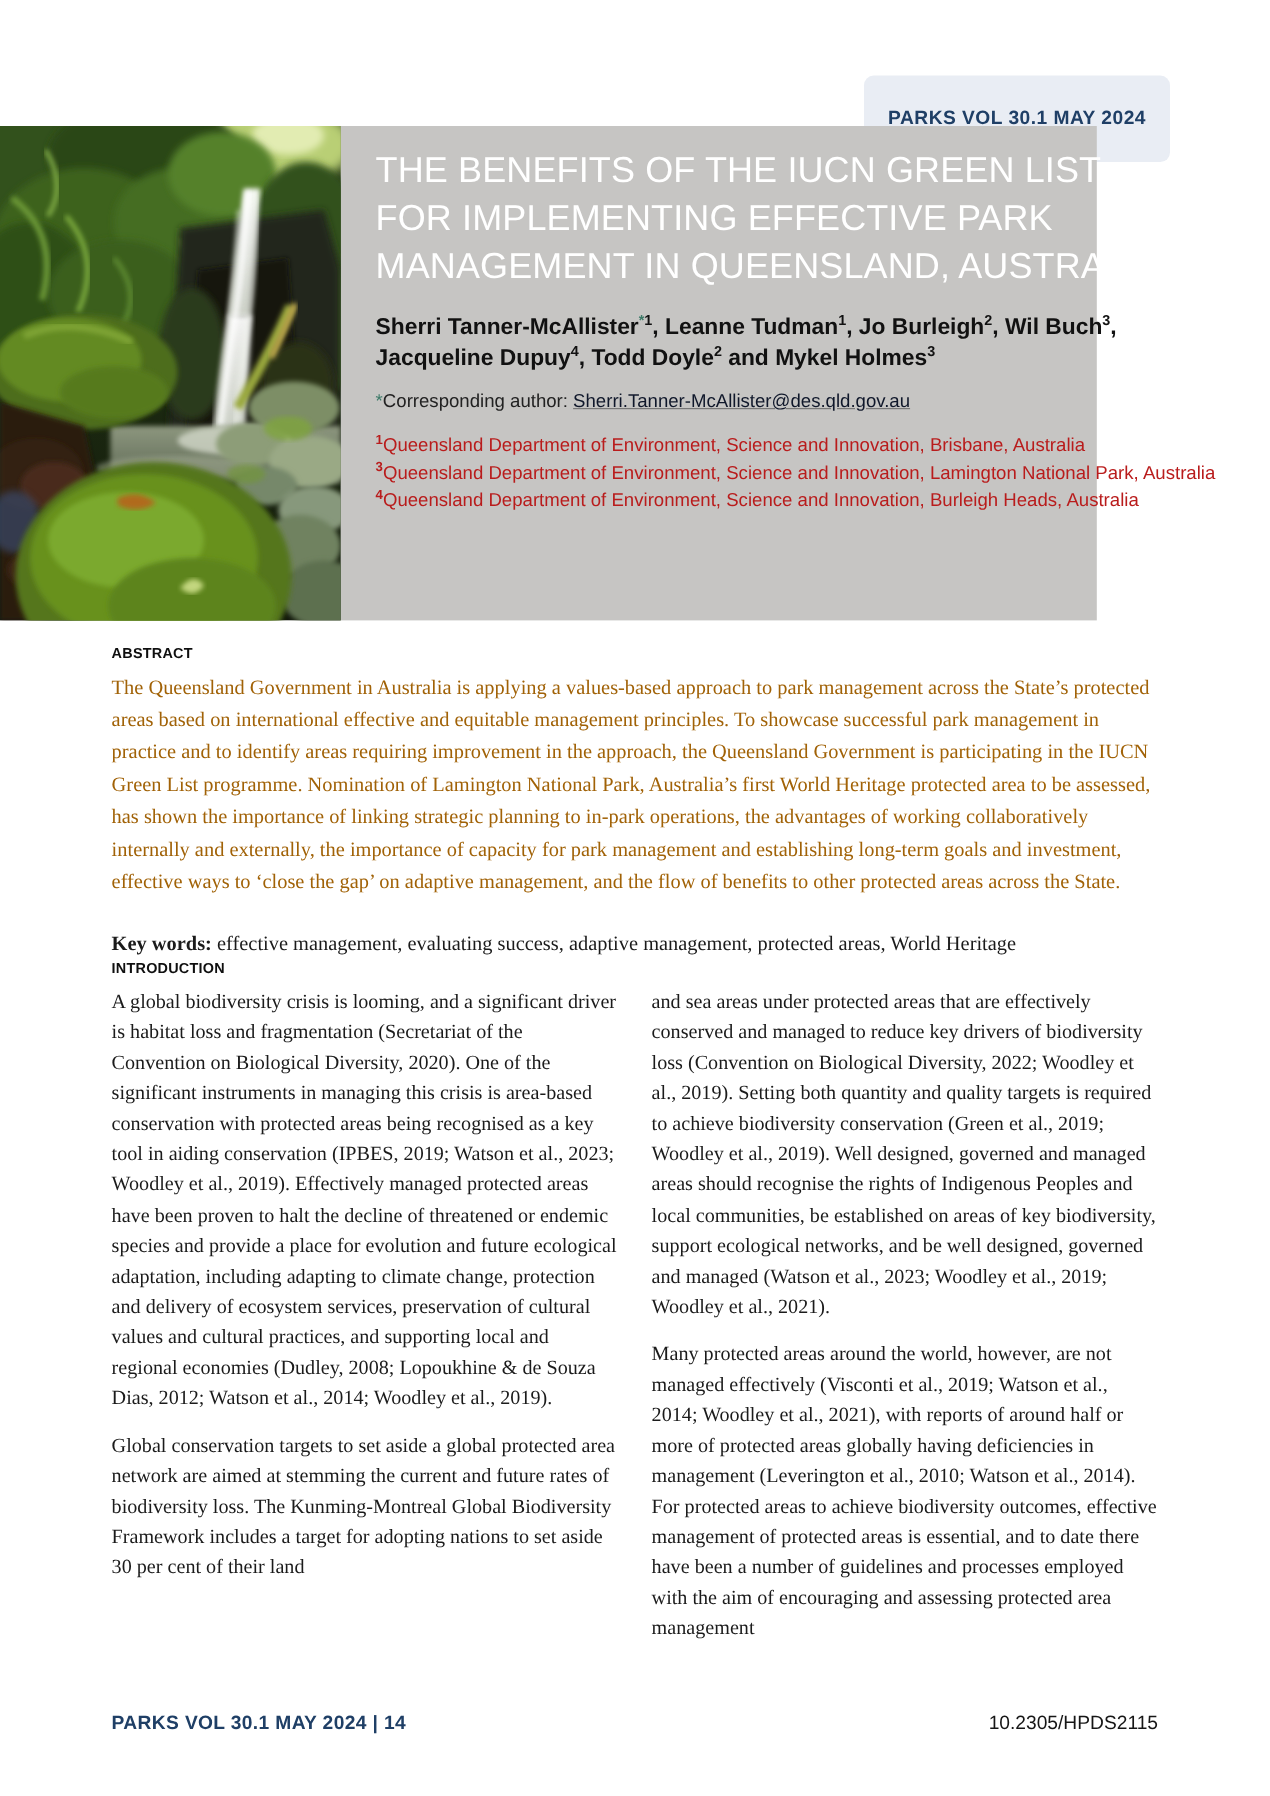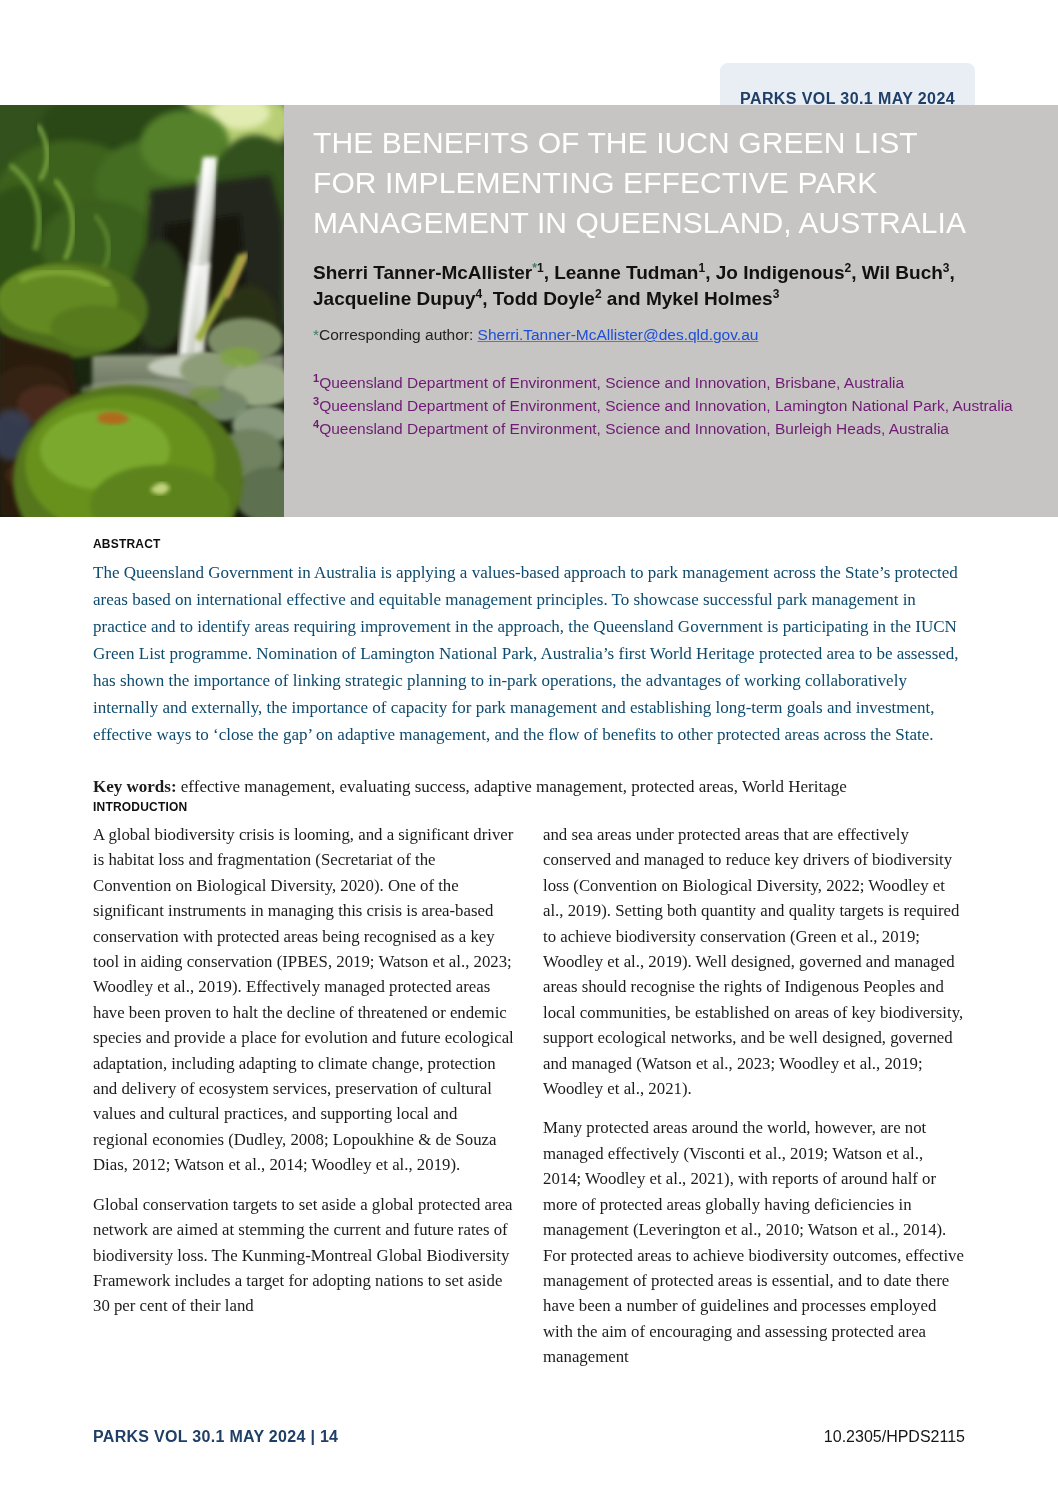--- a/index.html
+++ b/index.html
@@ -5,40 +5,40 @@
   html,body{margin:0;padding:0;background:#ffffff;}
   .page{position:relative;width:1058px;height:1497px;background:#ffffff;overflow:hidden;
         font-family:"Liberation Sans",sans-serif;color:#1b1b1b;}
 
   
   .badge{position:absolute;top:63px;right:83px;height:40px;line-height:40px;
          padding:16px 20px;background:#e9edf4;border-radius:8px;
          color:#1f3f66;font-size:16px;font-weight:700;letter-spacing:.4px;}
 
   
-  .hero{position:absolute;top:105px;left:0;width:1058px;height:412px;background:#c6c5c3;}
+  .hero{position:absolute;top:105px;left:0;width:914px;height:412px;background:#c6c5c3;}
   .hero-photo{position:absolute;left:0;top:0;width:284px;height:412px;display:block;}
   .hero-content{position:absolute;left:313px;top:0;width:700px;}
   .hero-title{margin:18px 0 0 0;max-width:672px;color:#ffffff;font-size:30px;line-height:40px;
               font-weight:500;letter-spacing:.1px;}
   .authors{margin-top:17px;max-width:660px;font-size:19px;line-height:26px;font-weight:700;color:#111;}
   .authors sup{font-size:12px;line-height:0;}
   .accent-star{color:#3d7a68;}
   .corresponding{margin-top:14px;font-size:15.5px;color:#222;}
-  .corresponding a{color:#1d4ed8;text-decoration:underline;text-decoration-color:#777;margin-top:16px;}
-  .affiliations{margin-top:27px;font-size:15.5px;line-height:23px;color:#701a75;}
+  .corresponding a{color:#0f172a;text-decoration:underline;text-decoration-color:#777;margin-top:16px;}
+  .affiliations{margin-top:16px;font-size:15.5px;line-height:23px;color:#b91c1c;}
   .affiliations div{margin:0;}
   .affiliations sup{font-size:11px;font-weight:700;line-height:0;}
 
   
   .main{position:absolute;left:93px;top:537px;width:872px;}
   h2.sec{font-family:"Liberation Sans",sans-serif;font-size:12px;font-weight:700;color:#0f0f0f;
          letter-spacing:.2px;margin:0 0 8px 0;}
   .serif{font-family:"Liberation Serif","DejaVu Serif",serif;}
-  .abstract-text{font-size:17px;line-height:27px;margin:8px 0 0 0;color:#0c4a6e;text-align:left;}
+  .abstract-text{font-size:17px;line-height:27px;margin:8px 0 0 0;color:#a16207;text-align:left;}
   .keywords{font-size:17px;line-height:26px;margin:26px 0 0 0;}
   .keywords .kw-label{font-weight:700;}
   .intro-heading{margin-top:32px;}
   .cols{display:flex;gap:28px;margin-top:6px;}
   .col{flex:1 1 0;min-width:0;}
   .col p{font-size:16.8px;line-height:25.4px;margin:0 0 14px 0;color:#1b1b1b;}
 
   
   .footer{position:absolute;left:93px;right:93px;top:1428px;height:24px;font-size:16px;}
   .footer-left{position:absolute;left:0;top:0;color:#1f3f66;font-weight:600;letter-spacing:.3px;}
@@ -146,21 +146,21 @@
       <ellipse cx="105" cy="345" rx="65" ry="40" fill="#7fae33" opacity=".85" filter="url(#b2)"></ellipse>
       <ellipse cx="160" cy="400" rx="70" ry="40" fill="#5d841d" filter="url(#b2)"></ellipse>
 
       <path d="M98,310 q18,-8 32,4 q-14,10 -32,2 Z" fill="#b06a1c" filter="url(#b2)"></path>
       <path d="M150,385 q12,-14 20,-2 q-8,12 -20,2 Z" fill="#cfe08a" opacity=".9" filter="url(#b2)"></path>
     </svg>
 
     <div class="hero-content">
       <h1 class="hero-title">THE BENEFITS OF THE IUCN GREEN LIST FOR IMPLEMENTING EFFECTIVE PARK MANAGEMENT IN QUEENSLAND, AUSTRALIA</h1>
 
-      <div class="authors" id="authors-line"><span>Sherri Tanner-McAllister</span><sup><span class="accent-star">*</span>1</sup>, <span>Leanne Tudman</span><sup>1</sup>, <span>Jo Indigenous</span><sup>2</sup>, <span>Wil Buch</span><sup>3</sup>, <span>Jacqueline Dupuy</span><sup>4</sup>, <span>Todd Doyle</span><sup>2</sup> and <span>Mykel Holmes</span><sup>3</sup></div>
+      <div class="authors" id="authors-line"><span>Sherri Tanner-McAllister</span><sup><span class="accent-star">*</span>1</sup>, <span>Leanne Tudman</span><sup>1</sup>, <span>Jo Burleigh</span><sup>2</sup>, <span>Wil Buch</span><sup>3</sup>, <span>Jacqueline Dupuy</span><sup>4</sup>, <span>Todd Doyle</span><sup>2</sup> and <span>Mykel Holmes</span><sup>3</sup></div>
 
       <div class="corresponding">
         <span class="accent-star">*</span><span>Corresponding author: </span><a href="#">Sherri.Tanner-McAllister@des.qld.gov.au</a>
       </div>
 
       <div class="affiliations" id="affiliations-list">
           <div><sup>1</sup>Queensland Department of Environment, Science and Innovation, Brisbane, Australia</div>
           <div><sup>3</sup>Queensland Department of Environment, Science and Innovation, Lamington National Park, Australia</div>
           <div><sup>4</sup>Queensland Department of Environment, Science and Innovation, Burleigh Heads, Australia</div>
         </div>

